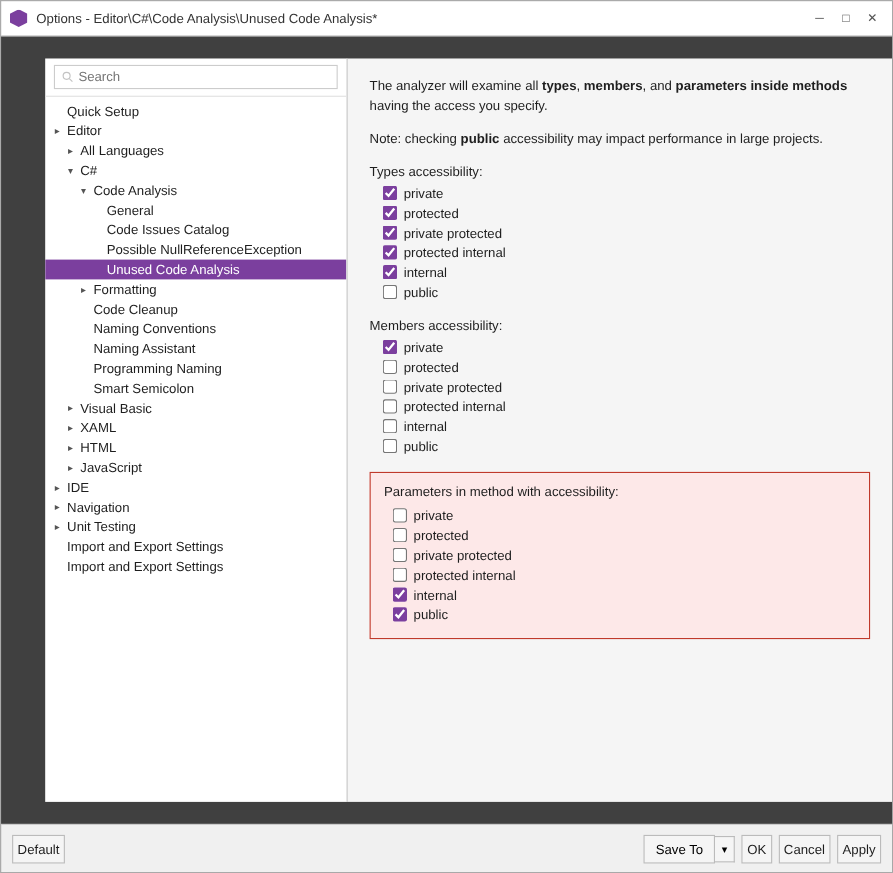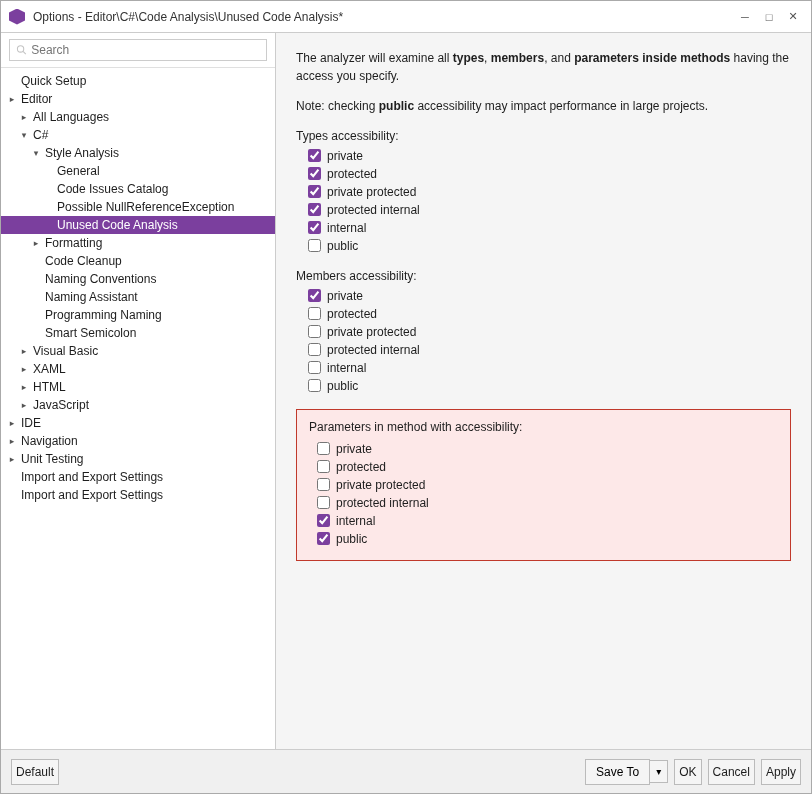--- a/index.html
+++ b/index.html
@@ -14,20 +14,21 @@
       height: 794px;
       overflow: hidden;
     }
     .window {
       width: 812px;
       height: 794px;
       background: #404040;
       border: 1px solid #aaa;
       display: flex;
       flex-direction: column;
+      gap: 20px;
     }
     .titlebar {
       background: #fff;
       border-bottom: 1px solid #ccc;
       height: 32px;
       display: flex;
       align-items: center;
       justify-content: space-between;
       padding: 0 8px;
     }
@@ -60,20 +61,21 @@
       border: none;
       background: transparent;
       font-size: 11px;
       color: #555;
     }
 
     .content-area {
       display: flex;
       flex: 1;
       overflow: hidden;
+      margin-left: 40px;
     }
 
     
     .sidebar {
       width: 275px;
       background: #fff;
       border-right: 1px solid #ccc;
       display: flex;
       flex-direction: column;
       overflow: hidden;
@@ -294,21 +296,21 @@
             <span class="tree-label">All Languages</span>
           </div>
           <div class="tree-item">
             <span class="indent" style="width: 16px; display: inline-block;"></span>
             <span class="tree-arrow">▾</span>
             <span class="tree-label">C#</span>
           </div>
           <div class="tree-item">
             <span class="indent" style="width: 28px; display: inline-block;"></span>
             <span class="tree-arrow">▾</span>
-            <span class="tree-label">Style Analysis</span>
+            <span class="tree-label">Code Analysis</span>
           </div>
           <div class="tree-item">
             <span class="indent" style="width: 40px; display: inline-block;"></span>
             <span class="tree-arrow"></span>
             <span class="tree-label">General</span>
           </div>
           <div class="tree-item">
             <span class="indent" style="width: 40px; display: inline-block;"></span>
             <span class="tree-arrow"></span>
             <span class="tree-label">Code Issues Catalog</span>

